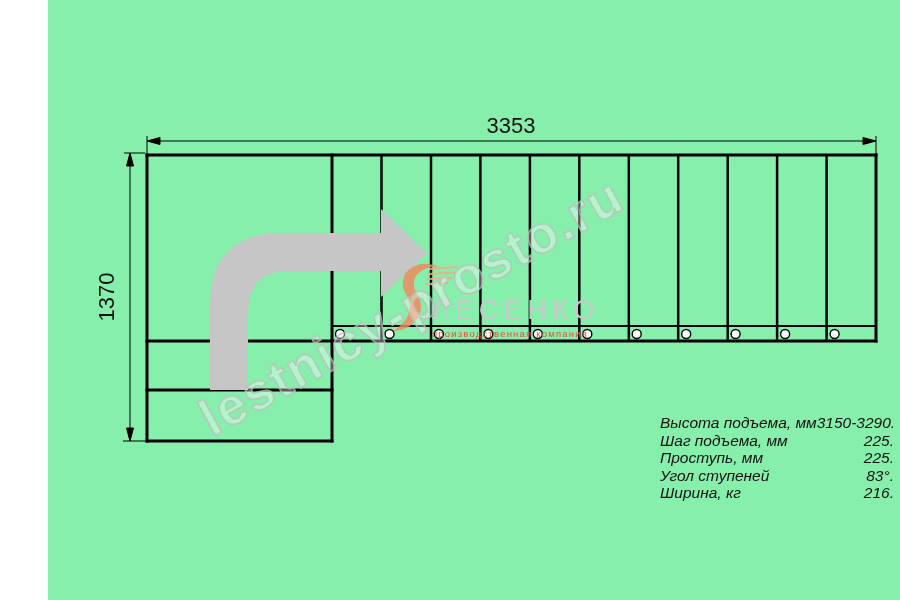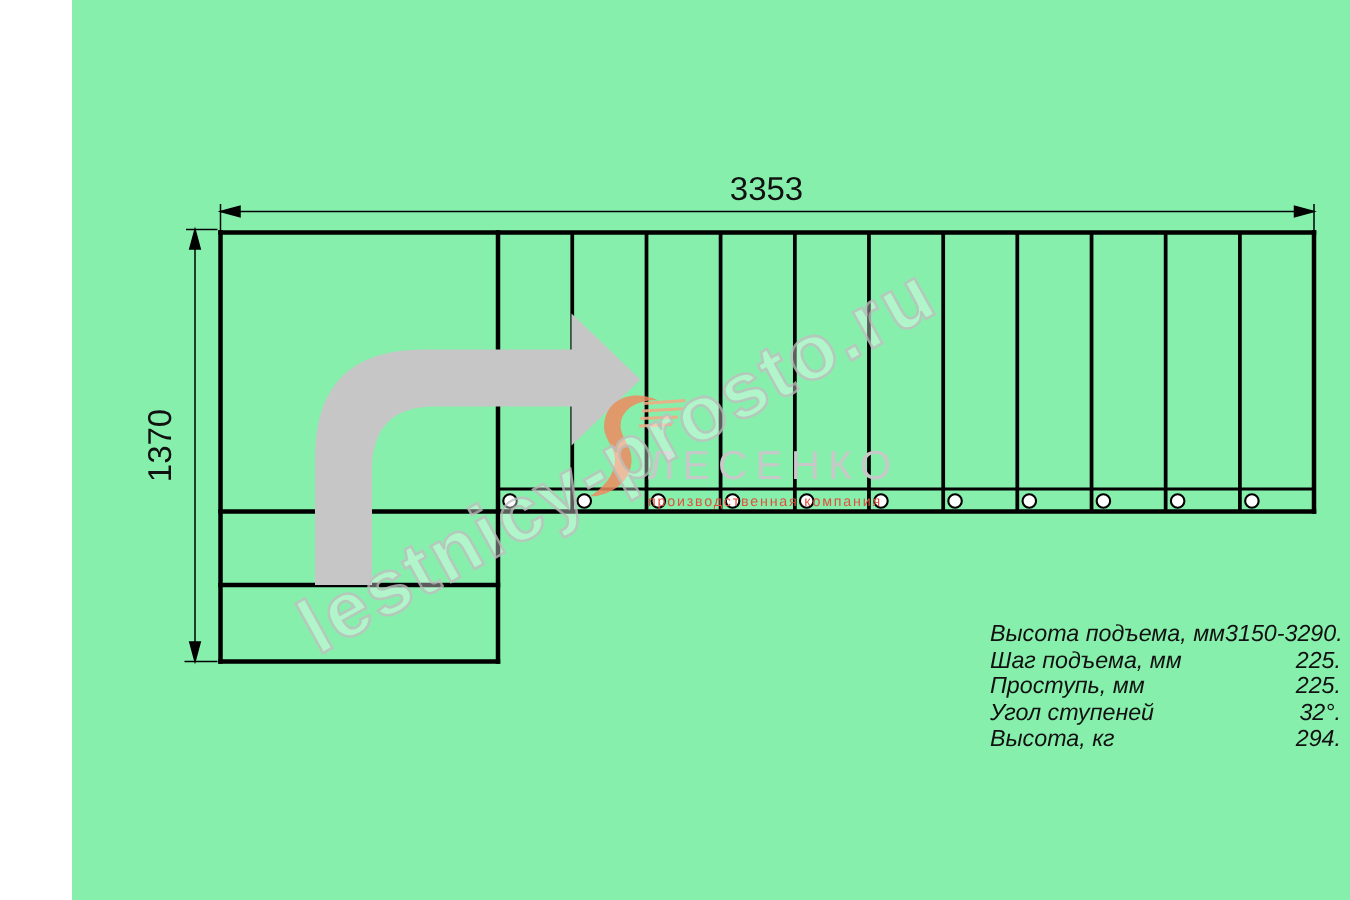--- a/index.html
+++ b/index.html
@@ -111,21 +111,21 @@
     <div class="spec-row">
       <span class="spec-label">Шаг подъема, мм</span>
       <span class="spec-value">225.</span>
     </div>
     <div class="spec-row">
       <span class="spec-label">Проступь, мм</span>
       <span class="spec-value">225.</span>
     </div>
     <div class="spec-row">
       <span class="spec-label">Угол ступеней</span>
-      <span class="spec-value">32°.</span>
+      <span class="spec-value">83°.</span>
     </div>
     <div class="spec-row">
-      <span class="spec-label">Высота, кг</span>
-      <span class="spec-value">294.</span>
+      <span class="spec-label">Ширина, кг</span>
+      <span class="spec-value">216.</span>
     </div>
   </div>
 
 </div>
 
 </body></html>

